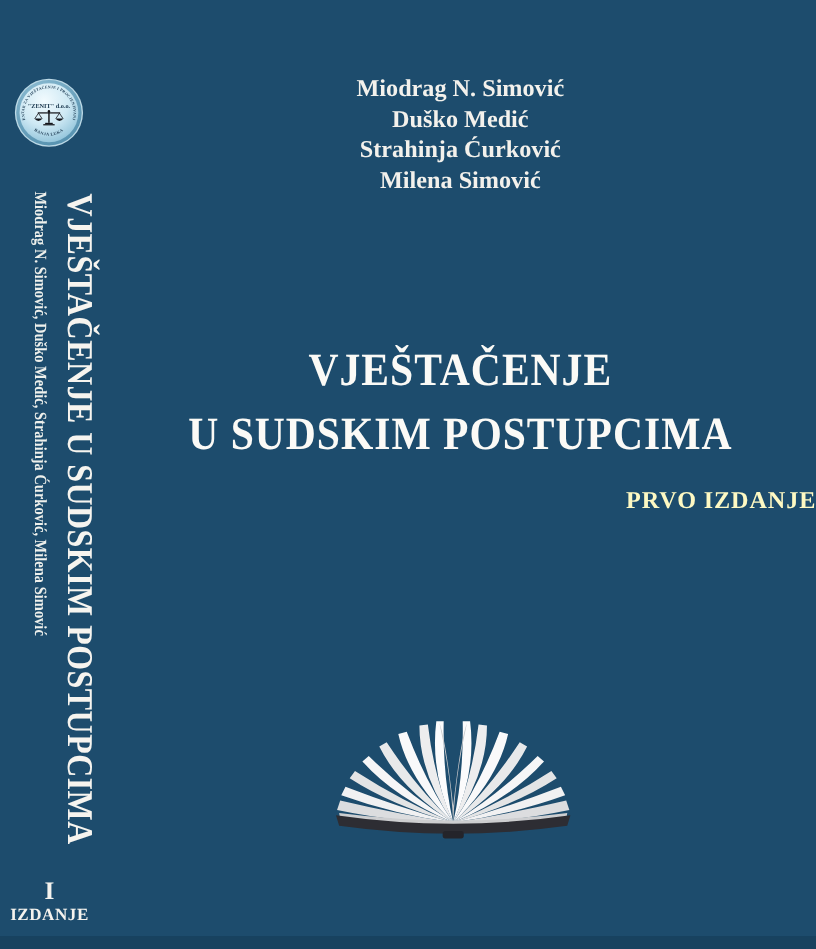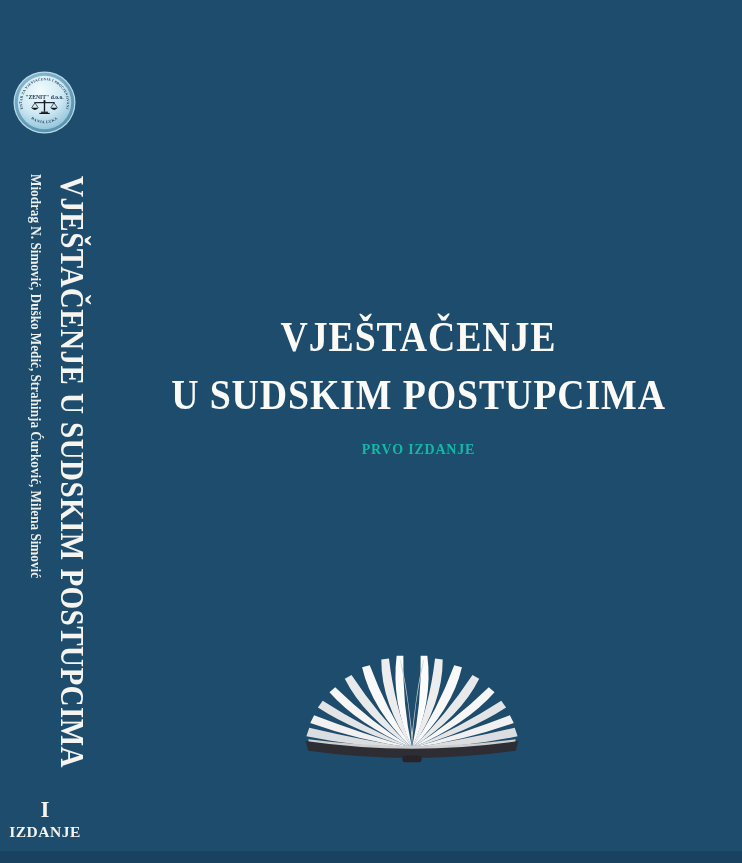--- a/index.html
+++ b/index.html
@@ -30,22 +30,22 @@
   .edition .num{font-size:23px;line-height:26px;}
   .edition .lbl{font-size:15.5px;line-height:17px;letter-spacing:0.5px;}
 
   
   .front{position:absolute;left:95px;top:0;width:647px;height:863px;}
   .front-authors{position:absolute;left:0;top:66px;width:100%;text-align:center;
     font-weight:bold;font-size:22px;line-height:28px;color:#f3f1ec;}
   .title{position:absolute;left:0;top:308px;width:100%;text-align:center;
     font-weight:bold;font-size:42px;line-height:58px;color:#fbfaf6;
     transform:scaleX(0.9);transform-origin:center;letter-spacing:1px;}
-  .subtitle{position:absolute;left:0;top:442px;width:100%;text-align:center;
-    font-weight:bold;font-size:14px;letter-spacing:0.8px;color:#14b8a6;}
+  .subtitle{position:absolute;left:0;top:442px;width:100%;text-align:right;
+    font-weight:bold;font-size:22px;letter-spacing:0.8px;color:#fef9c3;}
   .book-illo{position:absolute;left:201px;top:648px;width:232px;height:120px;}
   .imprint{position:absolute;left:0;top:814px;width:100%;text-align:center;
     font-weight:bold;font-size:21px;color:#f3f1ec;}
 </style>
 </head>
 <body>
 
 <div class="cover">
 
   <div class="spine">
@@ -91,20 +91,26 @@
     <div class="spine-title">VJEŠTAČENJE U SUDSKIM POSTUPCIMA</div>
 
     <div class="edition">
       <div class="num">I</div>
       <div class="lbl">IZDANJE</div>
     </div>
   </div>
 
   <div class="front">
 
+    <div class="front-authors">
+      <div>Miodrag N. Simović</div>
+      <div>Duško Medić</div>
+      <div>Strahinja Ćurković</div>
+      <div>Milena Simović</div>
+    </div>
 
     <div class="title">
       <div>VJEŠTAČENJE</div>
       <div>U SUDSKIM POSTUPCIMA</div>
     </div>
 
     <div class="subtitle">PRVO IZDANJE</div>
 
     <svg class="book-illo" viewBox="0 0 240 125">
 

